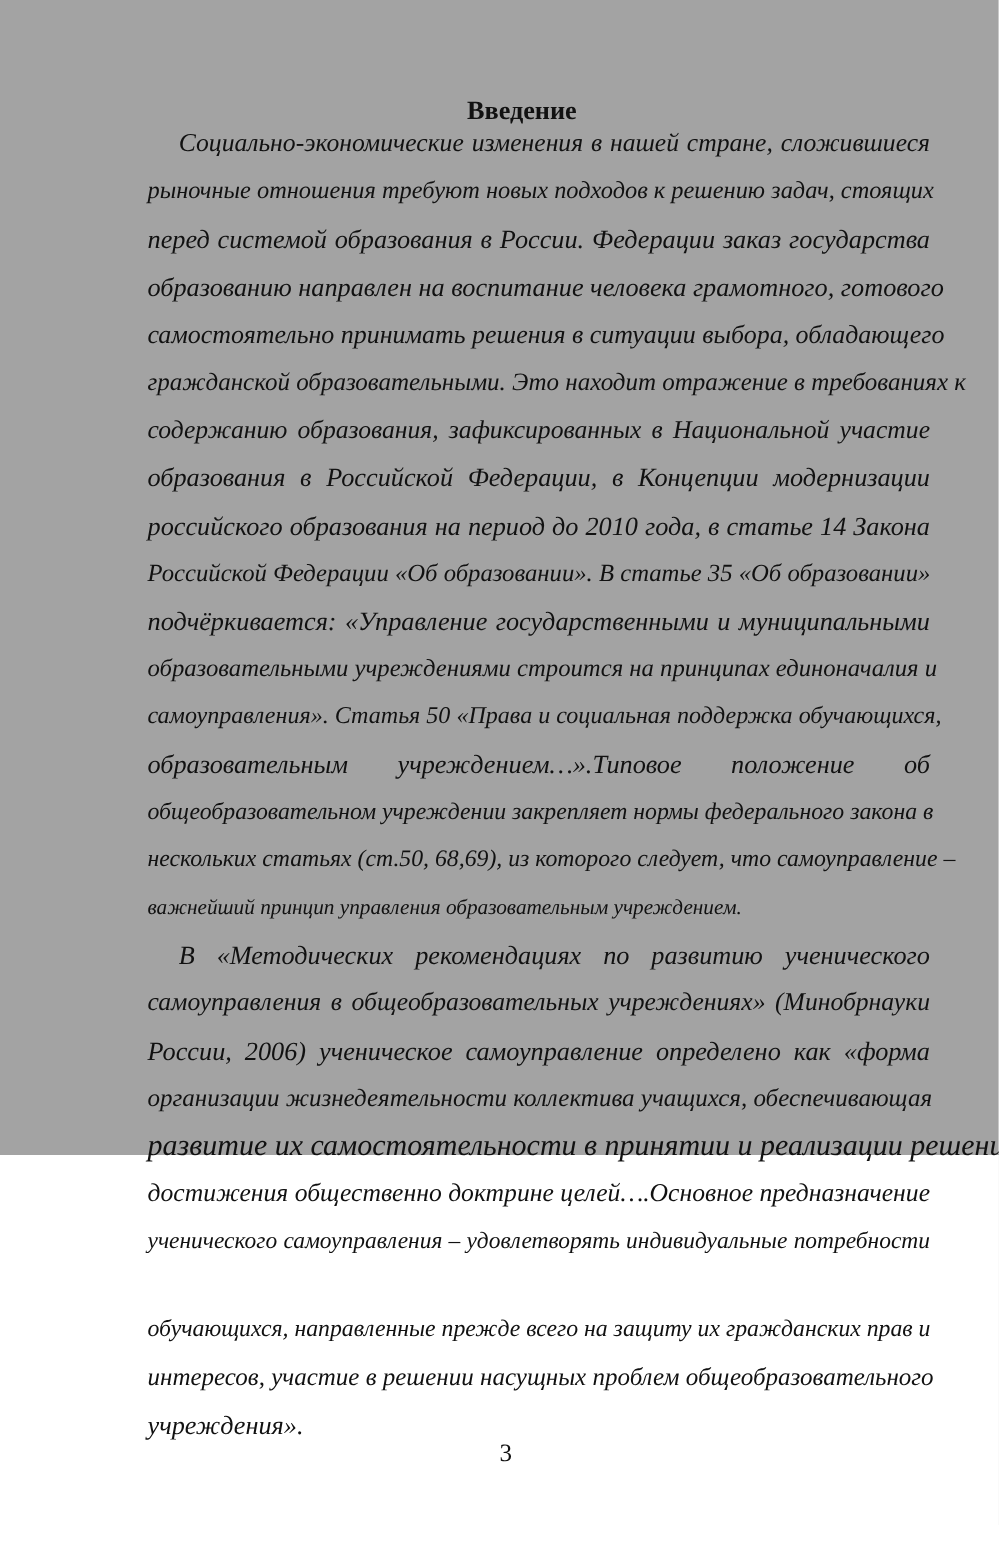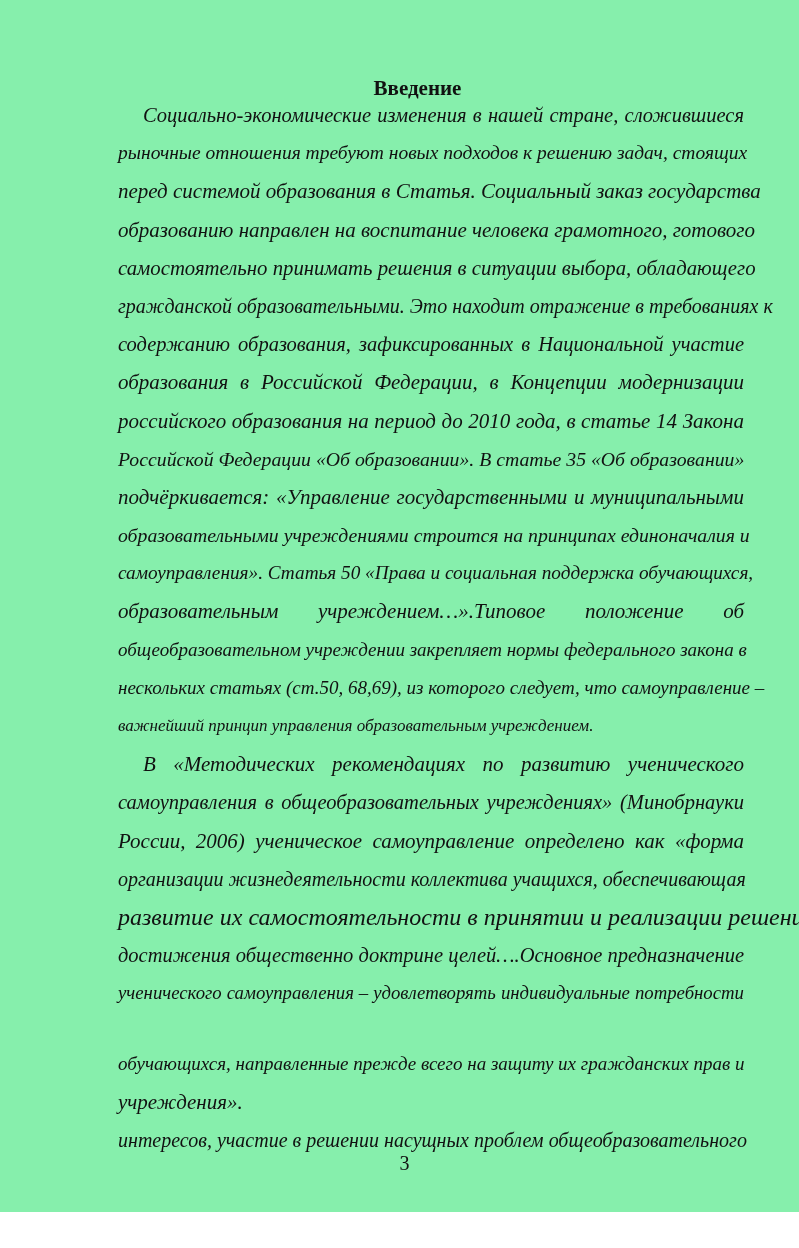--- a/index.html
+++ b/index.html
@@ -11,22 +11,22 @@
       width: 799px;
       height: 1248px;
       position: relative;
       overflow: hidden;
       font-family: "Liberation Serif", "DejaVu Serif", serif;
       color: #111111;
     }
     .page {
       position: absolute;
       left: 0; top: 0;
-      width: 799px; height: 1212px;
-      background: #86efac;
+      width: 799px; height: 924px;
+      background: #a3a3a3;
     }
     .title {
       position: absolute;
       left: 0; right: 0;
       top: 74px;
       text-align: center;
       font-weight: bold;
       font-size: 21px;
       line-height: 28px;
       padding-left: 36px;
@@ -74,21 +74,21 @@
 <body>
 
 <div class="page">
 
   <div class="title">Введение</div>
 
   <div class="body-text">
 
     <div class="line justify indent" style="white-space: nowrap; font-size: 20.5px;">Социально-экономические изменения в нашей стране, сложившиеся</div>
     <div class="line justify" style="white-space: nowrap; font-size: 19.5px;">рыночные отношения требуют новых подходов к решению задач, стоящих</div>
-    <div class="line justify" style="white-space: nowrap; font-size: 21px;">перед системой образования в Статья. Социальный заказ государства</div>
+    <div class="line justify" style="white-space: nowrap; font-size: 21px;">перед системой образования в России. Федерации заказ государства</div>
     <div class="line justify" style="white-space: nowrap; font-size: 21px;">образованию направлен на воспитание человека грамотного, готового</div>
     <div class="line justify" style="white-space: nowrap; font-size: 20.75px;">самостоятельно принимать решения в ситуации выбора, обладающего</div>
     <div class="line justify" style="white-space: nowrap; font-size: 20px;">гражданской образовательными. Это находит отражение в требованиях к</div>
     <div class="line justify" style="white-space: nowrap; font-size: 20.5px;">содержанию образования, зафиксированных в Национальной участие</div>
     <div class="line justify" style="white-space: nowrap; font-size: 21px;">образования в Российской Федерации, в Концепции модернизации</div>
     <div class="line justify" style="white-space: nowrap; font-size: 21px;">российского образования на период до 2010 года, в статье 14 Закона</div>
     <div class="line justify" style="white-space: nowrap; font-size: 19.75px;">Российской Федерации «Об образовании». В статье 35  «Об образовании»</div>
     <div class="line justify" style="white-space: nowrap; font-size: 21px;">подчёркивается: «Управление государственными и муниципальными</div>
     <div class="line justify" style="white-space: nowrap; font-size: 19.75px;">образовательными учреждениями строится на принципах единоначалия и</div>
     <div class="line justify" style="white-space: nowrap; font-size: 19.25px;">самоуправления». Статья 50 «Права и социальная поддержка обучающихся,</div>
@@ -98,19 +98,19 @@
     <div class="line last" style="white-space: nowrap; font-size: 17px; text-align: center;">важнейший принцип управления образовательным учреждением.</div>
 
     <div class="line justify indent para-gap" style="white-space: nowrap; font-size: 21px;">В «Методических рекомендациях по развитию ученического</div>
     <div class="line justify" style="white-space: nowrap; font-size: 20.5px;">самоуправления в общеобразовательных учреждениях» (Минобрнауки</div>
     <div class="line justify" style="white-space: nowrap; font-size: 21px;">России, 2006) ученическое самоуправление определено как «форма</div>
     <div class="line justify" style="white-space: nowrap; font-size: 20px;">организации жизнедеятельности коллектива учащихся, обеспечивающая</div>
     <div class="line justify" style="white-space: nowrap; font-size: 24px;">развитие их самостоятельности в принятии и реализации решений для</div>
     <div class="line justify" style="white-space: nowrap; font-size: 20.5px;">достижения общественно доктрине целей….Основное предназначение</div>
     <div class="line justify" style="white-space: nowrap; font-size: 18.75px;">ученического самоуправления – удовлетворять индивидуальные потребности</div>
     <div class="line justify" style="white-space: nowrap; font-size: 19px; margin-top: 32px;">обучающихся, направленные прежде всего на защиту их гражданских прав и</div>
+    <div class="line justify" style="white-space: nowrap; font-size: 20px;">интересов, участие в решении насущных проблем общеобразовательного</div>
     <div class="line last" style="white-space: nowrap; font-size: 21px;">учреждения».</div>
-    <div class="line justify" style="white-space: nowrap; font-size: 20px;">интересов, участие в решении насущных проблем общеобразовательного</div>
   </div>
 
   <div class="page-number">3</div>
 
 </div>
 
 </body></html>

